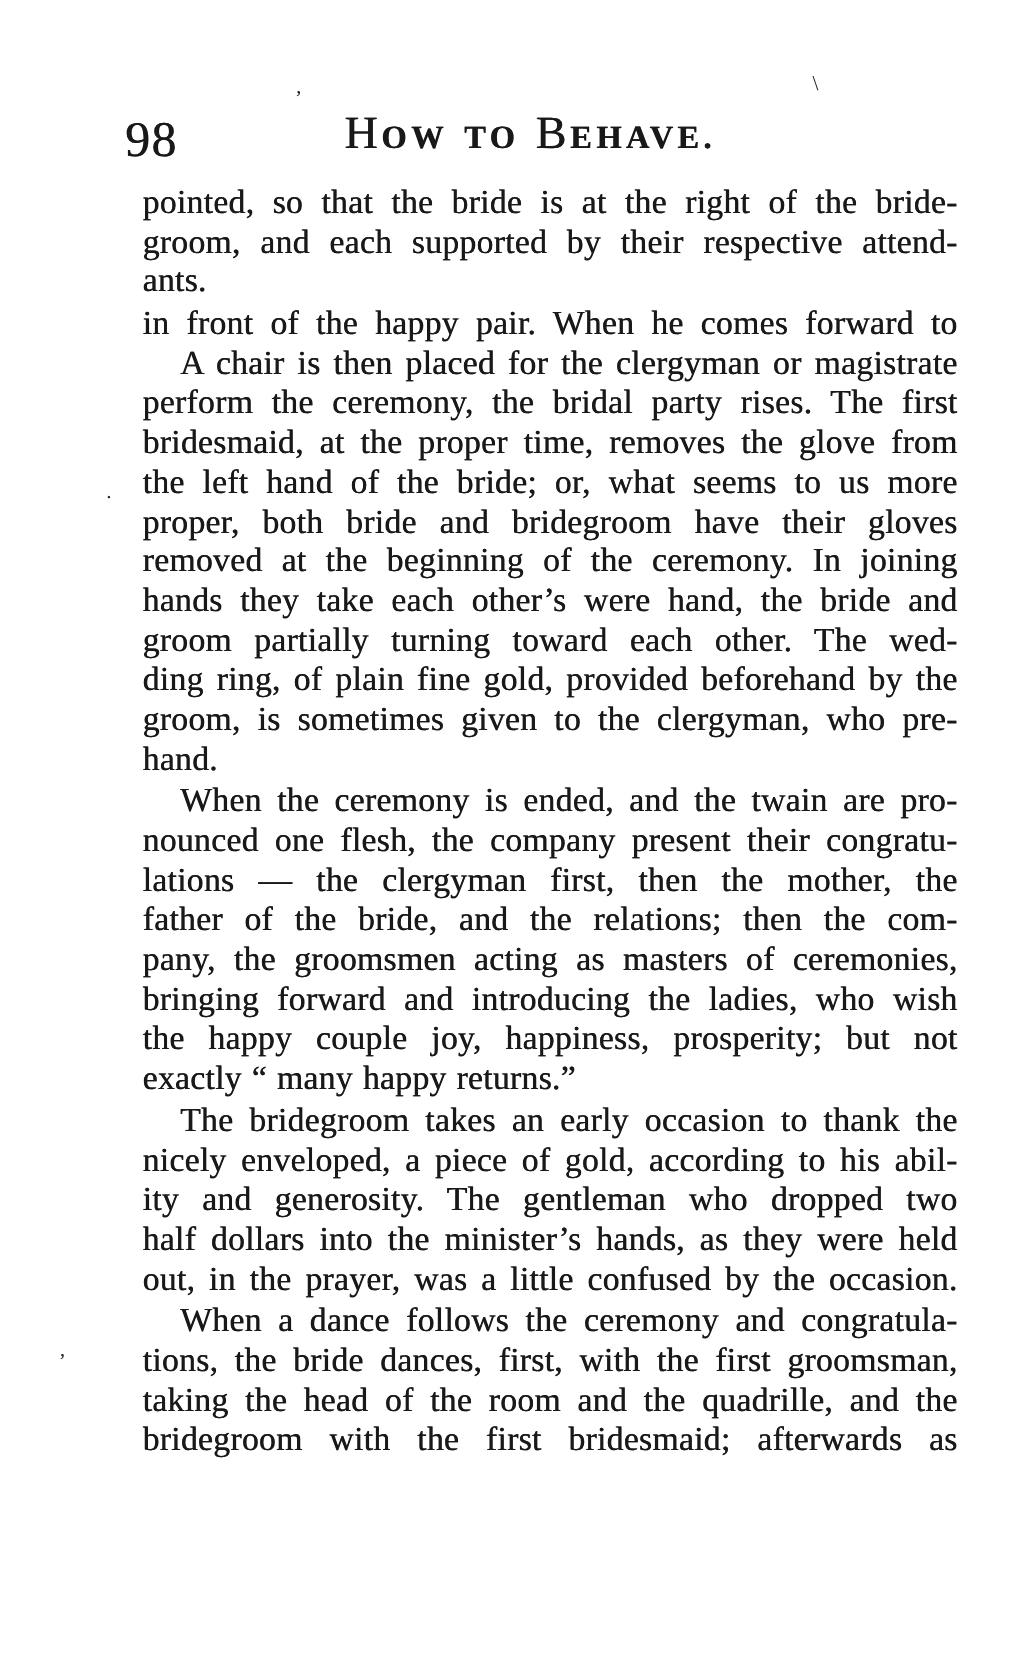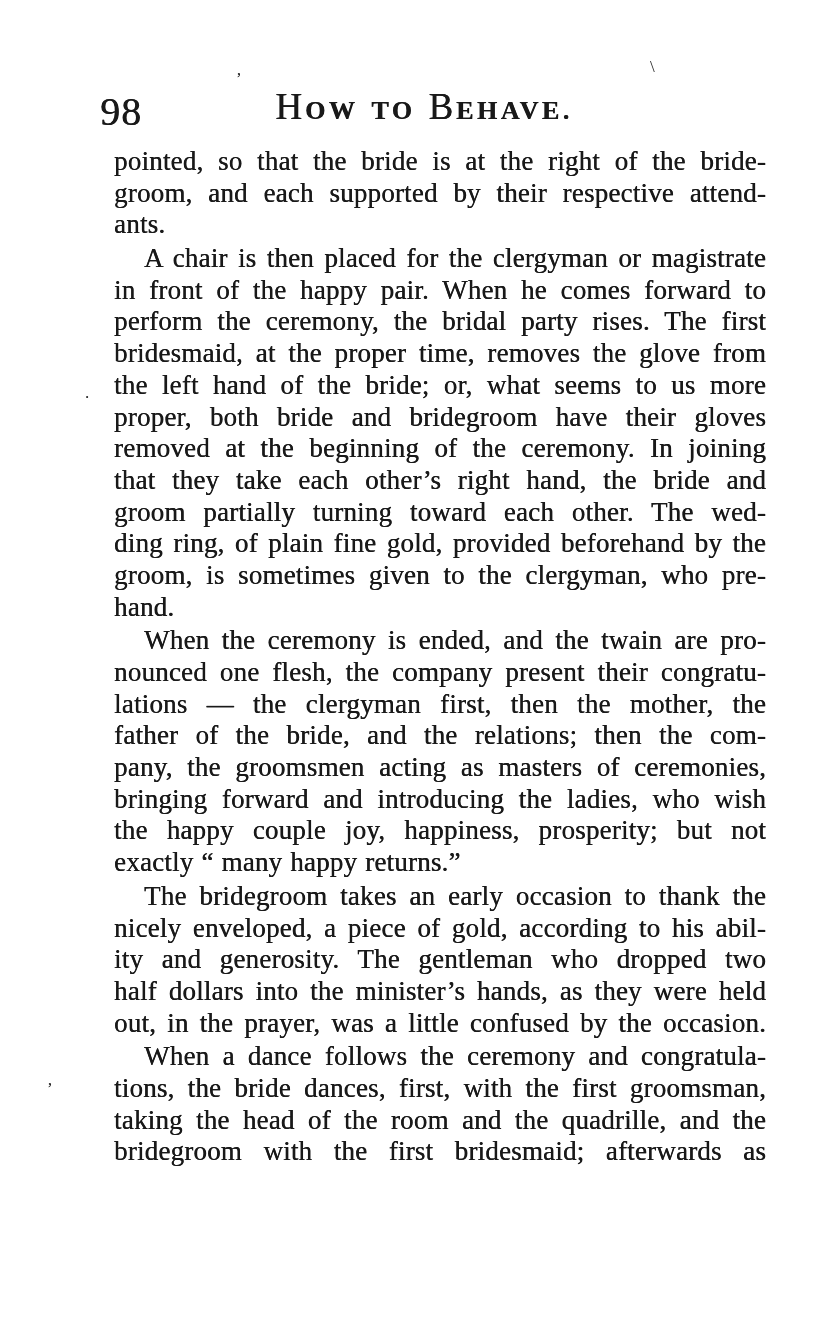--- a/index.html
+++ b/index.html
@@ -54,28 +54,28 @@
     <span class="rt-big">H</span><span class="rt-small">OW</span><span class="rt-gap"></span><span class="rt-small">TO</span><span class="rt-gap"></span><span class="rt-big">B</span><span class="rt-small">EHAVE.</span>
   </div>
 
   <div class="body-text">
       <div class="para">
         <div class="line j">pointed, so that the bride is at the right of the bride-</div>
         <div class="line j">groom, and each supported by their respective attend-</div>
         <div class="line">ants.</div>
       </div>
       <div class="para">
+        <div class="line j">in front of the happy pair. When he comes forward to</div>
         <div class="line first j">A chair is then placed for the clergyman or magistrate</div>
-        <div class="line j">in front of the happy pair. When he comes forward to</div>
         <div class="line j">perform the ceremony, the bridal party rises. The first</div>
         <div class="line j">bridesmaid, at the proper time, removes the glove from</div>
         <div class="line j">the left hand of the bride; or, what seems to us more</div>
         <div class="line j">proper, both bride and bridegroom have their gloves</div>
         <div class="line j">removed at the beginning of the ceremony. In joining</div>
-        <div class="line j">that they take each other’s right hand, the bride and</div>
+        <div class="line j">hands they take each other’s were hand, the bride and</div>
         <div class="line j">groom partially turning toward each other. The wed-</div>
         <div class="line j">ding ring, of plain fine gold, provided beforehand by the</div>
         <div class="line j">groom, is sometimes given to the clergyman, who pre-</div>
         <div class="line">hand.</div>
       </div>
       <div class="para">
         <div class="line first j">When the ceremony is ended, and the twain are pro-</div>
         <div class="line j">nounced one flesh, the company present their congratu-</div>
         <div class="line j">lations — the clergyman first, then the mother, the</div>
         <div class="line j">father of the bride, and the relations; then the com-</div>

